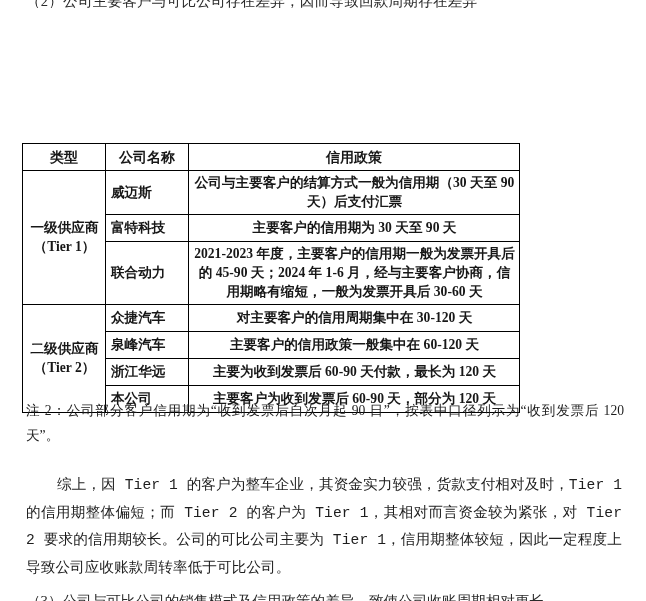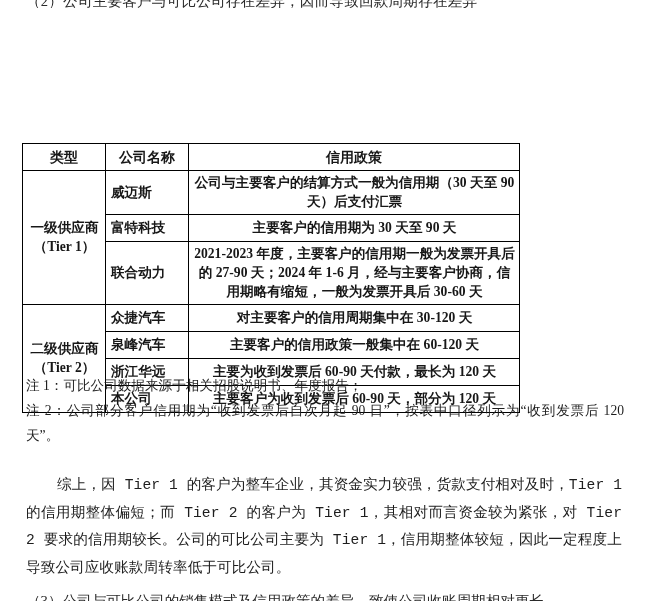--- a/index.html
+++ b/index.html
@@ -163,21 +163,21 @@
           </td>
           <td class="name-cell">威迈斯</td>
           <td class="policy-cell">公司与主要客户的结算方式一般为信用期（30 天至 90 天）后支付汇票</td>
         </tr>
         <tr class="r-std">
           <td class="name-cell">富特科技</td>
           <td class="policy-cell">主要客户的信用期为 30 天至 90 天</td>
         </tr>
         <tr class="r-tall">
           <td class="name-cell">联合动力</td>
-          <td class="policy-cell">2021-2023 年度，主要客户的信用期一般为发票开具后的 27-90 天；2024 年 1-6 月，经与主要客户协商，信用期略有缩短，一般为发票开具后 30-60 天</td>
+          <td class="policy-cell">2021-2023 年度，主要客户的信用期一般为发票开具后的 45-90 天；2024 年 1-6 月，经与主要客户协商，信用期略有缩短，一般为发票开具后 30-60 天</td>
         </tr>
 
         <tr class="r-std">
           <td class="type-cell" rowspan="4">
             <span>二级供应商</span><br>
             <span>（Tier 2）</span>
           </td>
           <td class="name-cell">众捷汽车</td>
           <td class="policy-cell">对主要客户的信用周期集中在 30-120 天</td>
         </tr>
@@ -191,21 +191,20 @@
         </tr>
         <tr class="r-std own-row">
           <td class="name-cell">本公司</td>
           <td class="policy-cell">主要客户为收到发票后 60-90 天，部分为 120 天</td>
         </tr>
 
       </tbody>
     </table>
   </div>
 
-  <div class="notes note1">注 1：可比公司数据来源于相关招股说明书、年度报告；</div>
   <div class="notes note2">注 2：公司部分客户信用期为“收到发票后自次月起 90 日”，按表中口径列示为“收到发票后 120 天”。</div>
 
   <div class="para p-concl"><span class="indent"></span><span>综上，因 Tier 1 的客户为整车企业，其资金实力较强，货款支付相对及时，Tier 1 的信用期整体偏短；而 Tier 2 的客户为 Tier 1，其相对而言资金较为紧张，对 Tier 2 要求的信用期较长。公司的可比公司主要为 Tier 1，信用期整体较短，因此一定程度上导致公司应收账款周转率低于可比公司。</span></div>
 
   <div class="clipped-bottom">
     <div class="txt">（3）公司与可比公司的销售模式及信用政策的差异，致使公司收账周期相对更长</div>
   </div>
 
 </div>
 

